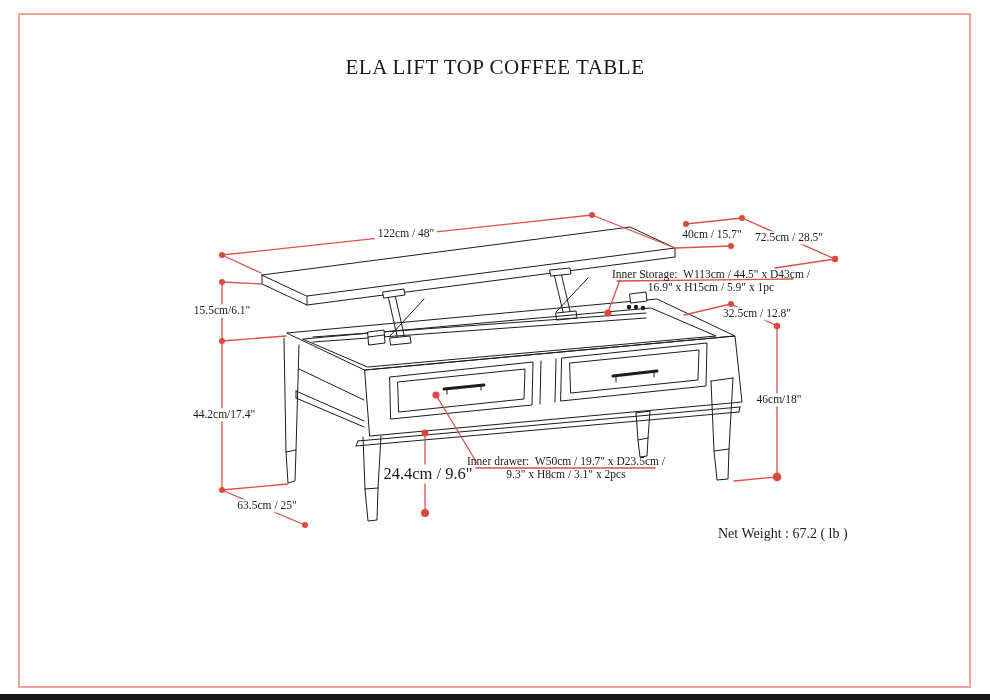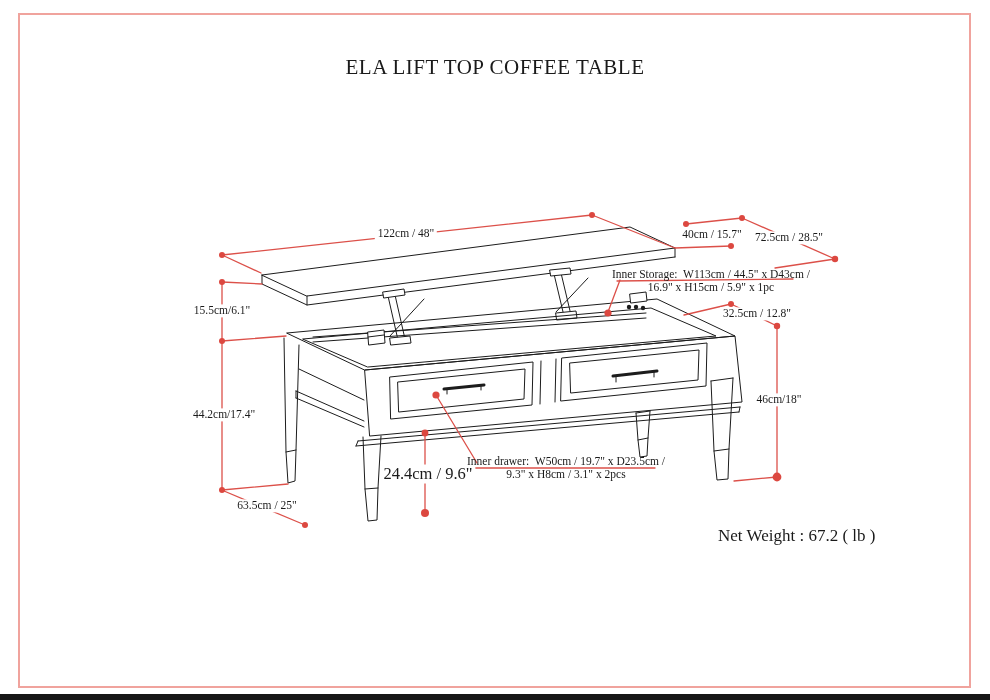--- a/index.html
+++ b/index.html
@@ -16,21 +16,21 @@
   .big{font-size:16.5px;}
   .note{
     position:absolute;white-space:nowrap;font-size:11.5px;line-height:13px;
     transform:translate(-50%,0);text-align:center;
   }
   .title{
     position:absolute;left:0;top:55px;width:990px;text-align:center;
     font-size:21px;letter-spacing:0.5px;
   }
   .net{
-    position:absolute;left:718px;top:526px;font-size:17px;white-space:nowrap;
+    position:absolute;left:718px;top:526px;font-size:14px;white-space:nowrap;
   }
 </style>
 </head>
 <body>
 
 <div id="page">
 
   <svg id="art" width="990" height="700" viewBox="0 0 990 700">
 
     <g>

